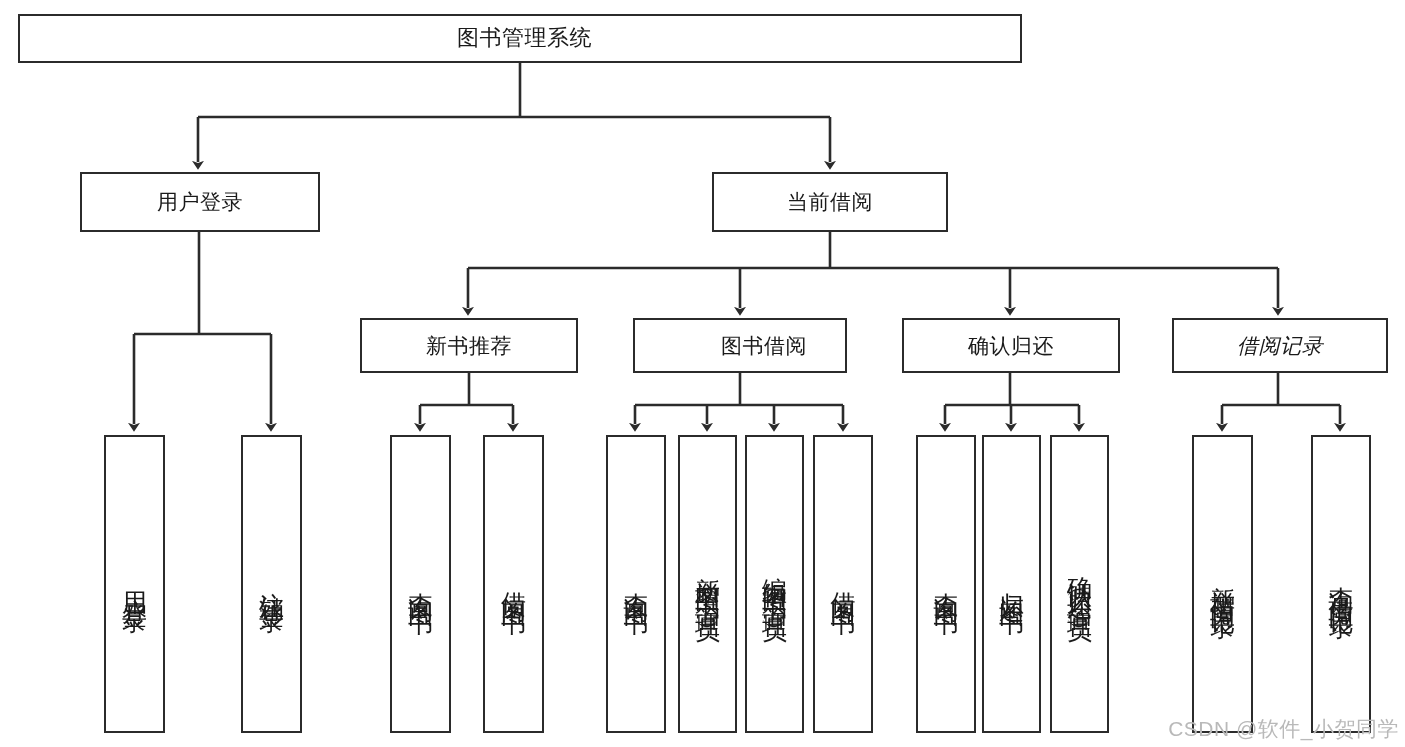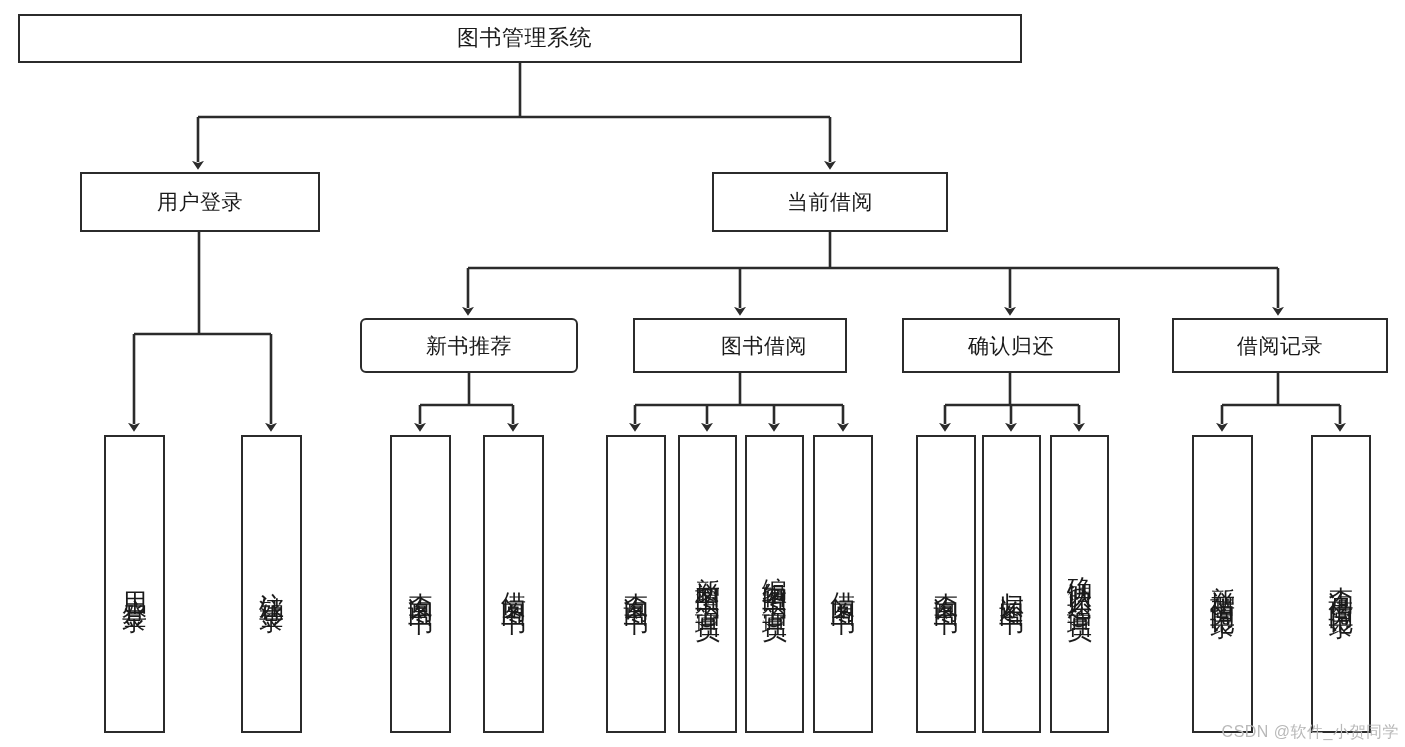--- a/index.html
+++ b/index.html
@@ -44,21 +44,21 @@
     font-size:25px;
     line-height:1.0;
     letter-spacing:6px;
     text-align:center;
   }
   svg#wires{position:absolute;left:0;top:0;width:1405px;height:747px;pointer-events:none;}
   #watermark{
     position:absolute;
     right:6px;
     bottom:4px;
-    font-size:16px;
+    font-size:21px;
     color:#b9b9b9;
     letter-spacing:0.5px;
     white-space:nowrap;
   }
 </style>
 </head>
 <body>
 
 <div id="diagram">
 
@@ -116,30 +116,30 @@
     <span class="lbl">图书管理系统</span>
   </div>
 
   <div class="node h-node" style="left:80px;top:172px;width:240px;height:60px;">
     <span class="lbl">用户登录</span>
   </div>
   <div class="node h-node" style="left:712px;top:172px;width:236px;height:60px;">
     <span class="lbl">当前借阅</span>
   </div>
 
-  <div class="node h-node" style="left:360px;top:318px;width:218px;height:55px;border-radius:6px;">
+  <div class="node h-node" style="left:360px;top:318px;width:218px;height:55px;">
     <span class="lbl">新书推荐</span>
   </div>
   <div class="node h-node" style="left:633px;top:318px;width:214px;height:55px;padding-left:48px;">
     <span class="lbl">图书借阅</span>
   </div>
   <div class="node h-node" style="left:902px;top:318px;width:218px;height:55px;">
     <span class="lbl">确认归还</span>
   </div>
-  <div class="node h-node" style="left:1172px;top:318px;width:216px;height:55px;">
+  <div class="node h-node" style="left:1172px;top:318px;width:216px;height:55px;font-style:italic;">
     <span class="lbl">借阅记录</span>
   </div>
 
   <div class="node v-node" style="left:104px;top:435px;width:61px;height:298px;">
     <span class="lbl">用户登录</span>
   </div>
   <div class="node v-node" style="left:241px;top:435px;width:61px;height:298px;">
     <span class="lbl">注销登录</span>
   </div>
 

